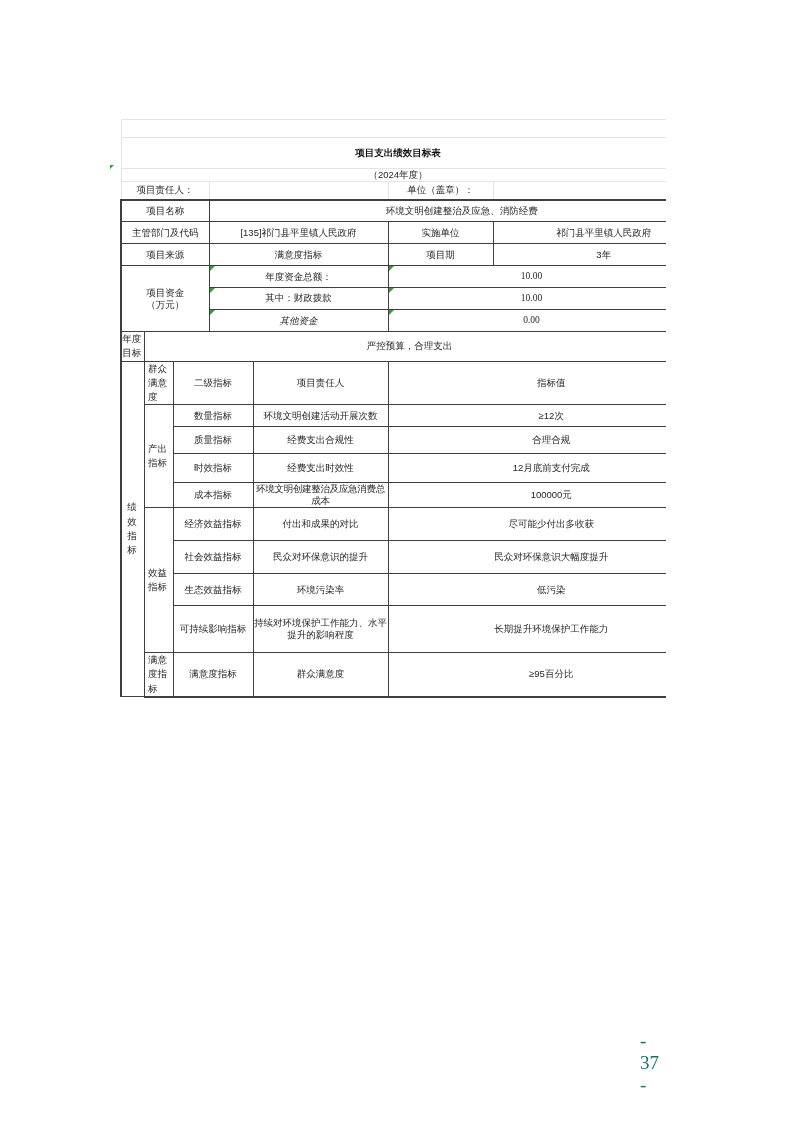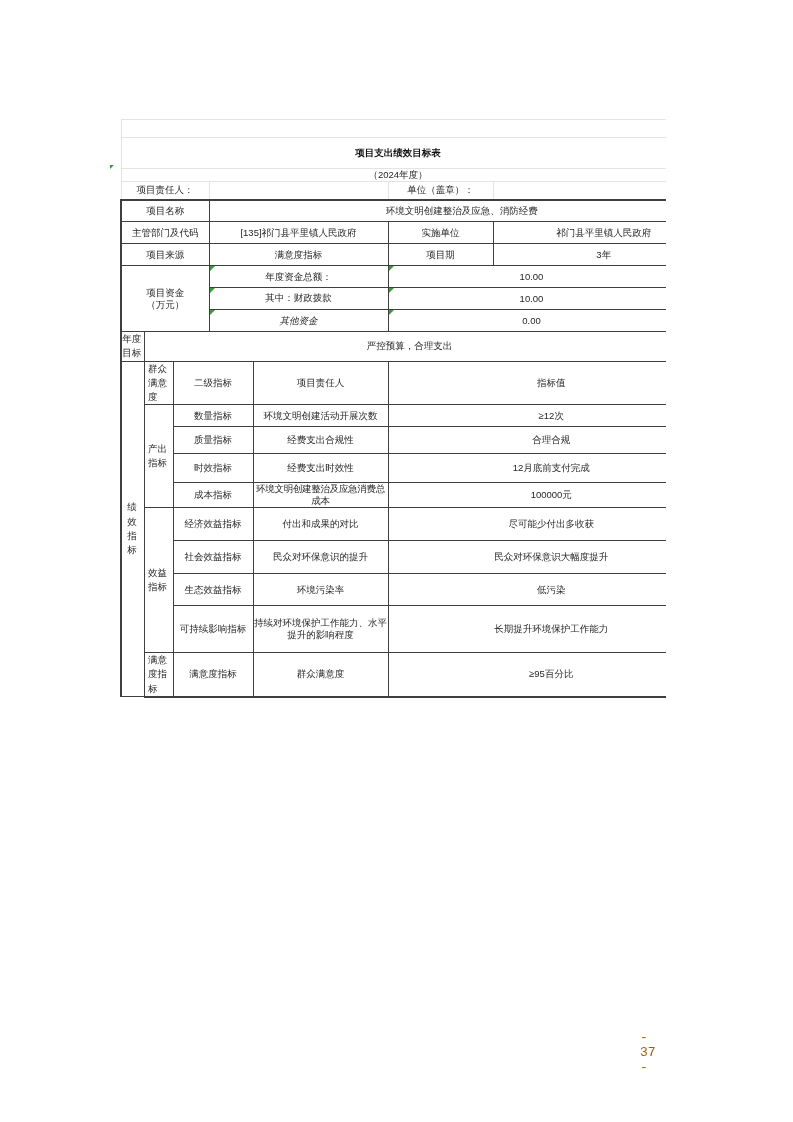--- a/index.html
+++ b/index.html
@@ -24,41 +24,41 @@
   td.lt{border:1px solid #e4e4e4;}
   
   td.bk{border:1px solid #3f3f3f;}
   tr.outer-top td.bk{border-top:2px solid #3f3f3f;}
   tr.outer-bottom td.bk{border-bottom:2px solid #3f3f3f;}
   td.edge-l{border-left:2px solid #3f3f3f;margin-left:18px;}
   td.edge-r{border-right:2px solid #3f3f3f;padding-left:40px;}
   .title-cell{font-size:17px;font-weight:bold;color:#111;}
   .subtitle-cell{font-size:9.5px;}
   .al{text-align:left;padding-left:3px;}
-  .ar{text-align:right;padding-right:5px;}
+  .ar{text-align:right;padding-right:5px;font-family:Liberation Serif, serif;}
   .ind0{padding-left:7px;}
   .ind1{padding-left:17px;font-family:Liberation Mono, monospace;}
   .ind2{padding-left:31px;font-style:italic;}
   .pre{white-space:pre-line;}
   .vwrap{display:inline-block;word-break:break-all;line-height:1.5;text-align:left;}
   .v1{width:11px;}
   .v2{width:21px;}
   .shrink{font-size:8px;letter-spacing:-0.3px;}
   .gflag::before{
     content:"";position:absolute;top:0;left:0;width:0;height:0;
     border-top:5px solid #3a9a3a;border-right:5px solid transparent;
   }
   .loose-flag{
     position:absolute;left:110px;top:165px;width:0;height:0;
     border-top:4px solid #3a9a3a;border-right:4px solid transparent;
   }
   .footer-page{
     position:absolute;left:640px;top:1030px;
-    font-family:Liberation Mono, monospace;
-    font-size:13px;color:#a16207;
+    font-family:Liberation Serif, serif;
+    font-size:19px;color:#0f766e;
   }
 </style>
 </head>
 <body>
 
 <div class="page">
 
   <span class="loose-flag"></span>
 
   <table class="sheet">

